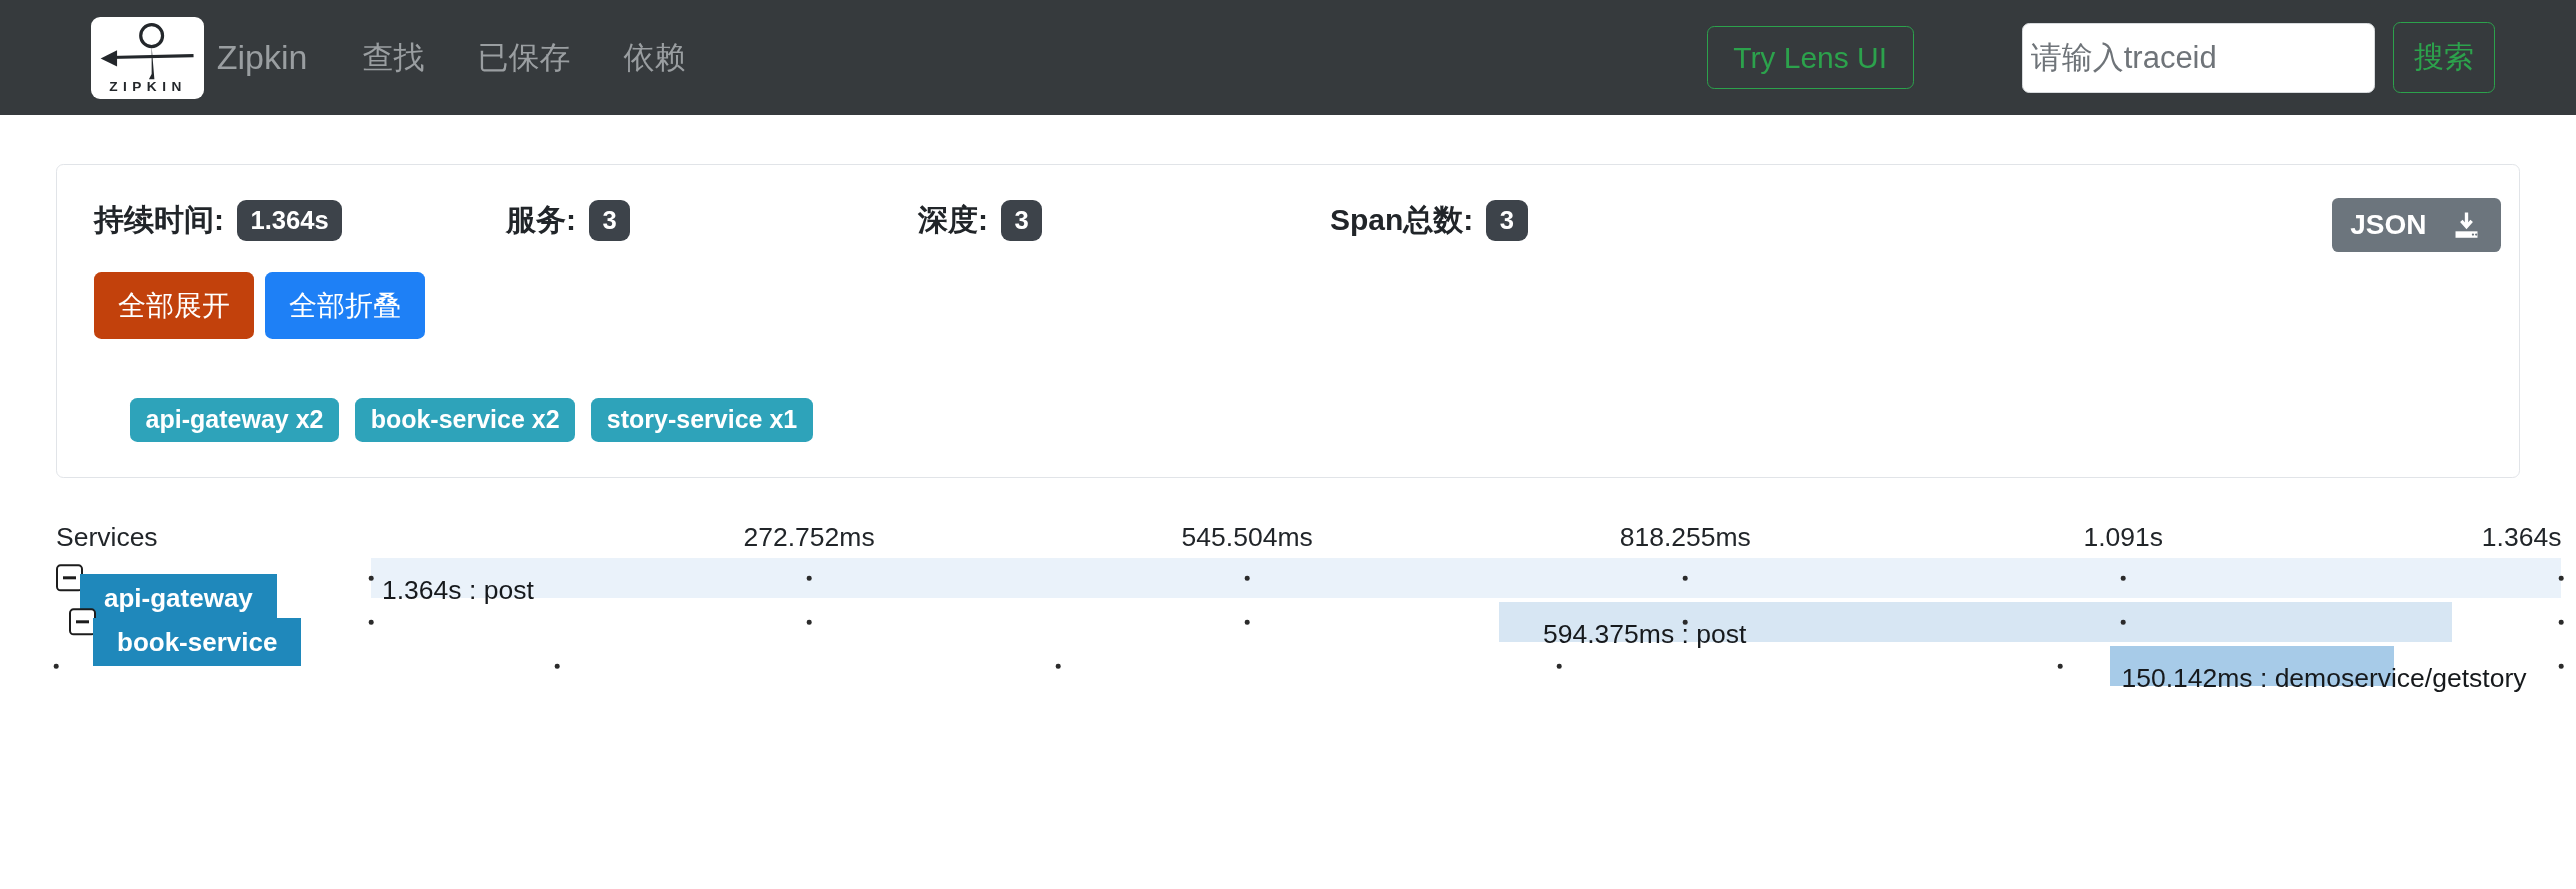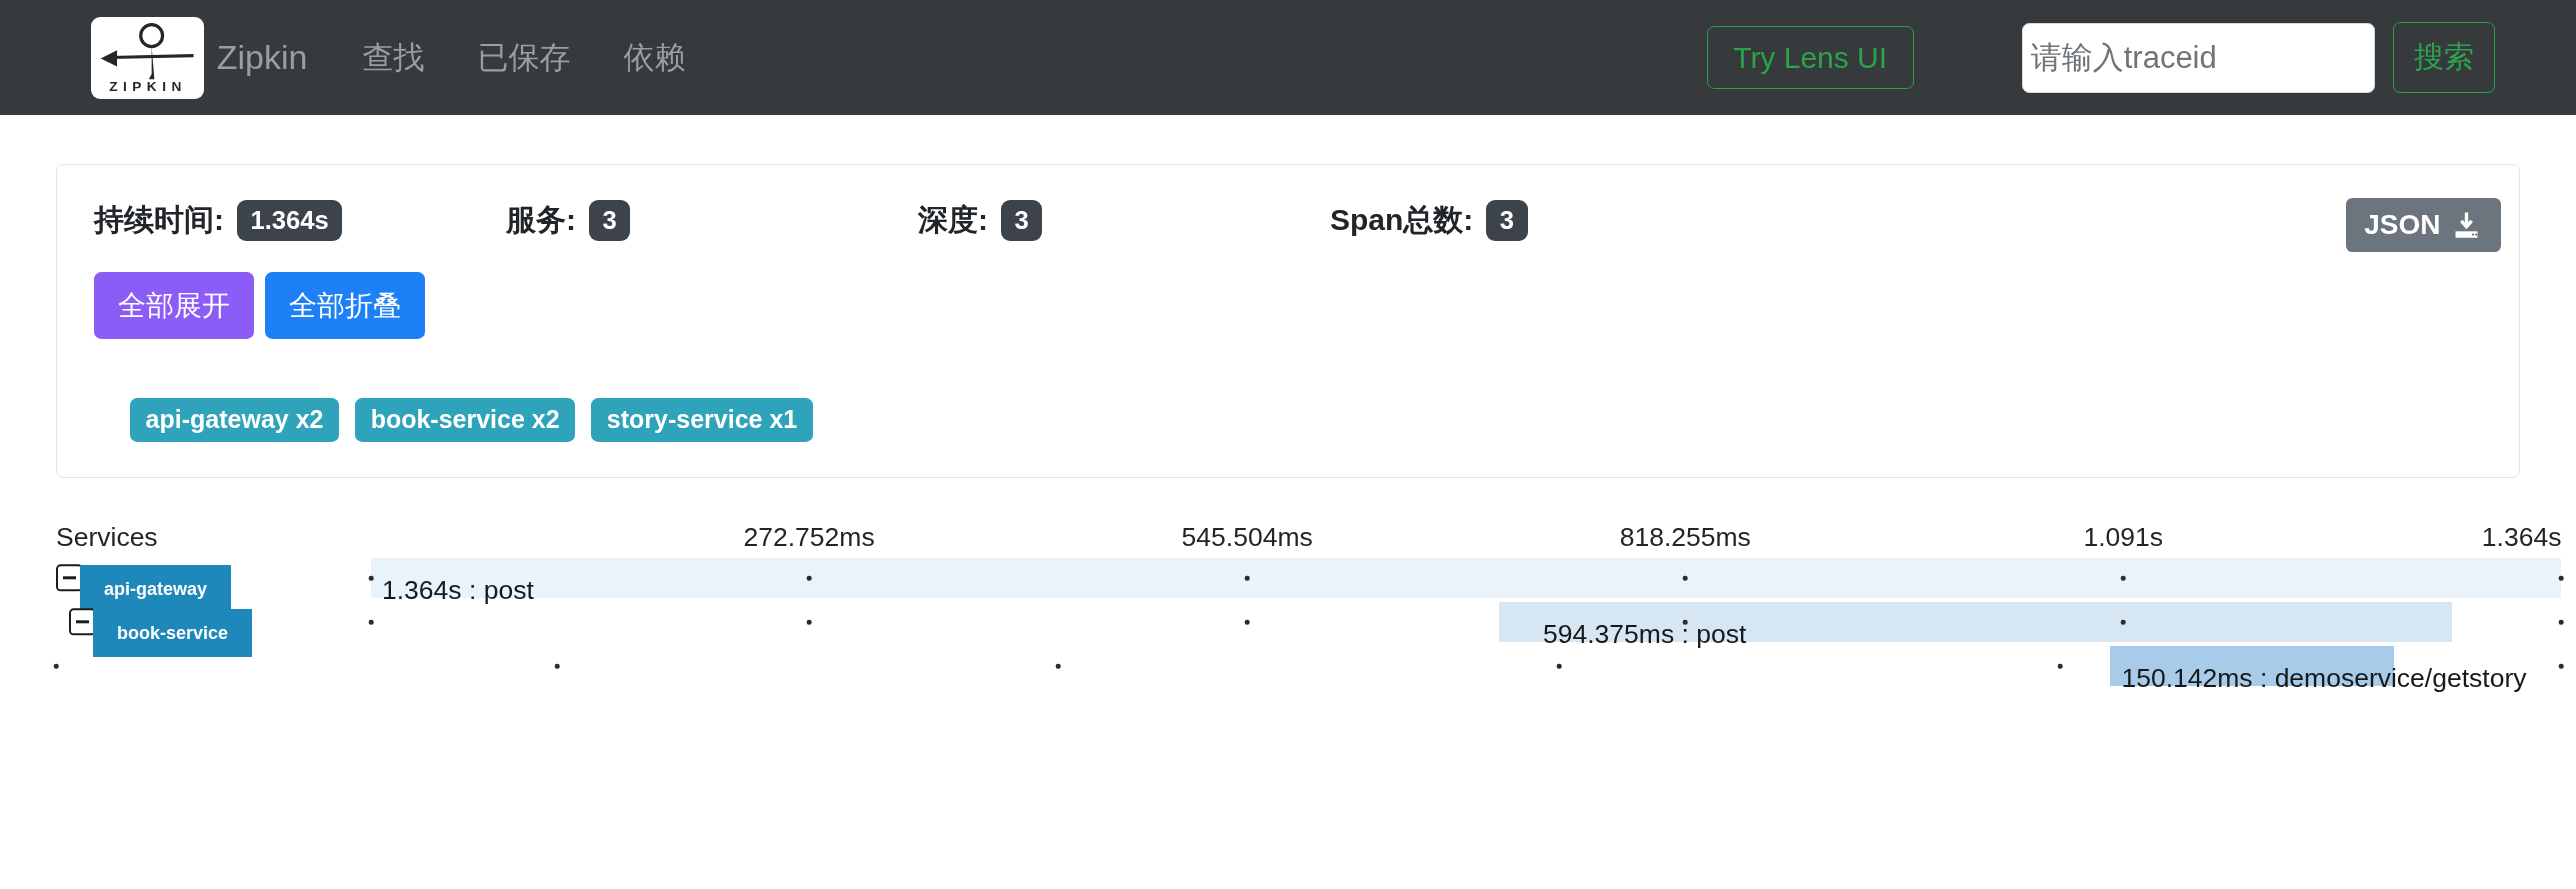--- a/index.html
+++ b/index.html
@@ -27,26 +27,26 @@
   
   .card { margin:49px 56px 0 56px; border:0.9px solid #e1e4e8; border-radius:7.3px;
     padding:35px 37px; position:relative; background:#ffffff; }
   .stats { display:flex; align-items:center; }
   .stat { width:412px; display:flex; align-items:center; gap:12.8px; }
   .stat-label { font-size:30px; font-weight:bold; color:#212529; }
   .stat-badge { background:#3d434a; color:#ffffff; font-size:25.6px; font-weight:bold;
     border-radius:9.1px; padding:7.3px 13.7px; line-height:1; }
   .json-btn { position:absolute; top:33px; right:18.3px; background:#6c757d; border:none;
     color:#ffffff; font-size:28px; font-weight:bold; border-radius:6.4px;
-    padding:11px 18.3px; display:flex; align-items:center; gap:11px; cursor:pointer;
+    padding:11px 18.3px; display:flex; align-items:center; gap:25px; cursor:pointer;
     font-family:inherit; }
   .expand-row { margin-top:31px; display:flex; gap:11px; }
   .btn-blue { border:none; color:#ffffff; font-size:28px; border-radius:7.3px;
     padding:14.6px 24px; cursor:pointer; font-family:inherit; }
-  .btn-blue.dark { background:#8b5cf6; }
+  .btn-blue.dark { background:#c2410c; }
   .btn-blue.light { background:#1e80f6; }
   .badges-row { margin-top:59px; display:flex; gap:16px;padding-left:36px; }
   .svc-badge { background:#2ea3ba; color:#ffffff; font-size:25px; font-weight:bold;
     border-radius:7.3px; padding:8.2px 15.6px; line-height:1.1; cursor:pointer; }
 
   
   .trace { margin:40px 14.6px 0 56px; }
   .t-head { display:flex; height:38px; align-items:center; }
   .t-left { width:315px; flex:0 0 auto; position:relative; }
   .t-area { flex:1; position:relative; height:100%; }
@@ -54,22 +54,22 @@
   .tick { position:absolute; top:50%; transform:translate(-50%,-50%); font-size:26.5px;
     color:#212529; white-space:nowrap; }
   .tick.p20{left:20%;} .tick.p40{left:40%;} .tick.p60{left:60%;} .tick.p80{left:80%;}
   .tick.p100{left:100%; transform:translate(-100%,-50%);}
 
   .t-row { display:flex; height:44px; }
   .expander { position:absolute; top:50%; transform:translateY(-50%); width:27.4px;
     height:27.4px; border:2.7px solid #1c1c1c; border-radius:4.6px; background:#ffffff;
     display:flex; align-items:center; justify-content:center; cursor:pointer; }
   .expander .minus { width:12.8px; height:2.7px; background:#1c1c1c; }
-  .svc-label { position:absolute; top:9px; height:48px; background:#1f88bb;
-    color:#ffffff; font-size:18px; font-weight:bold; display:flex; align-items:center;
+  .svc-label { position:absolute; top:18px; height:48px; background:#1f88bb;
+    color:#ffffff; font-size:26px; font-weight:bold; display:flex; align-items:center;
     padding:0 24px; cursor:pointer; white-space:nowrap; }
   .row0 .expander{left:0;} .row0 .svc-label{left:24px;}
   .row1 .expander{left:12.8px;} .row1 .svc-label{left:37px;}
   .row2 .svc-label{left:49px;}
 
   .span-bar { position:absolute; top:1.8px; height:40px; cursor:pointer; }
   .row0 .span-bar{ background:#eaf2fa; }
   .row1 .span-bar{ background:#d7e6f3; }
   .row2 .span-bar{ background:#a7cbe8; }
   .tick-dot { position:absolute; top:50%; transform:translate(-50%,-50%); width:4.6px;

